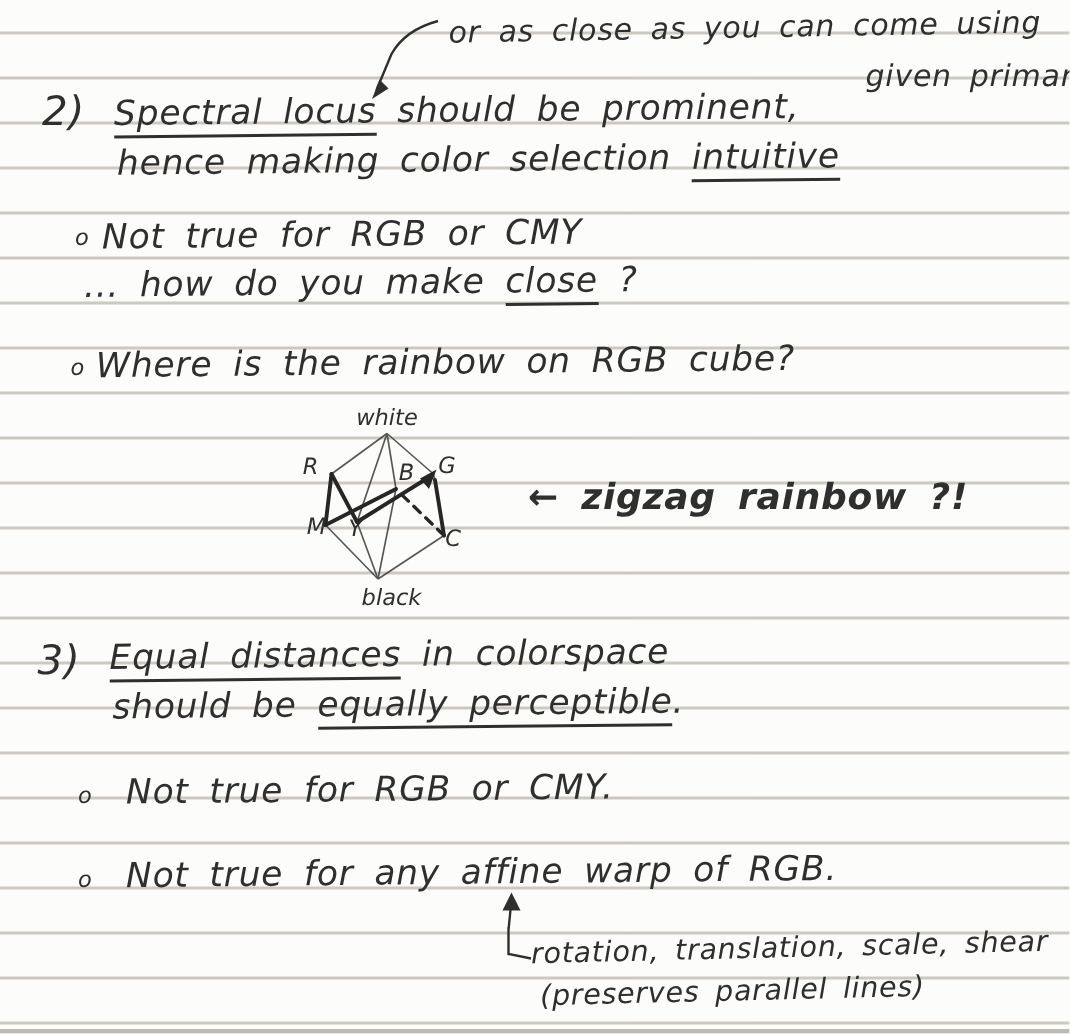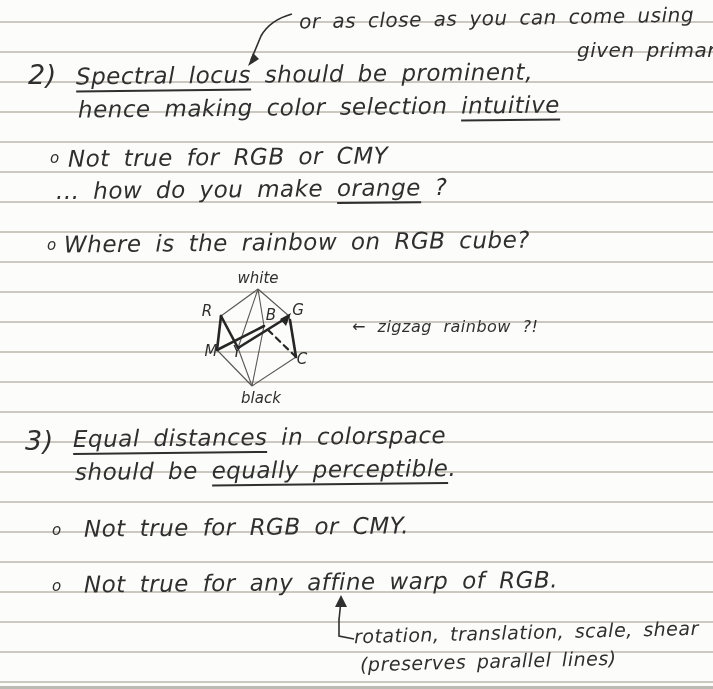--- a/index.html
+++ b/index.html
@@ -103,27 +103,27 @@
   <div class="t sz-main rot-b" style="left:76px;top:62px;">
     <span class="u">Spectral locus</span><span> should be prominent,</span>
   </div>
   <div class="t sz-main rot-b" style="left:78px;top:95px;">
     <span>hence making color selection </span><span class="u">intuitive</span>
   </div>
 
   <div class="t sz-bul" style="left:50px;top:150px;">o</div>
   <div class="t sz-main rot-b" style="left:68px;top:145px;">Not true for RGB or CMY</div>
   <div class="t sz-main rot-b" style="left:56px;top:177px;">
-    <span>... how do you make </span><span class="u">orange</span><span> ?</span>
+    <span>... how do you make </span><span class="u">close</span><span> ?</span>
   </div>
 
   <div class="t sz-bul" style="left:47px;top:237px;">o</div>
   <div class="t sz-main rot-b" style="left:64px;top:230px;">Where is the rainbow on RGB cube?</div>
 
-  <div class="t sz-main" style="left:352px;top:318px;font-size:16px;">
+  <div class="t sz-main" style="left:352px;top:318px;font-size:24px;font-weight:bold;">
     <span>←</span>
     <span>zigzag rainbow ?!</span>
   </div>
 
   <div class="t sz-num" style="left:25px;top:426px;">3)</div>
   <div class="t sz-main rot-b" style="left:73px;top:425px;">
     <span class="u">Equal distances</span><span> in colorspace</span>
   </div>
   <div class="t sz-main rot-b" style="left:75px;top:458px;">
     <span>should be </span><span class="u">equally perceptible</span><span>.</span>

